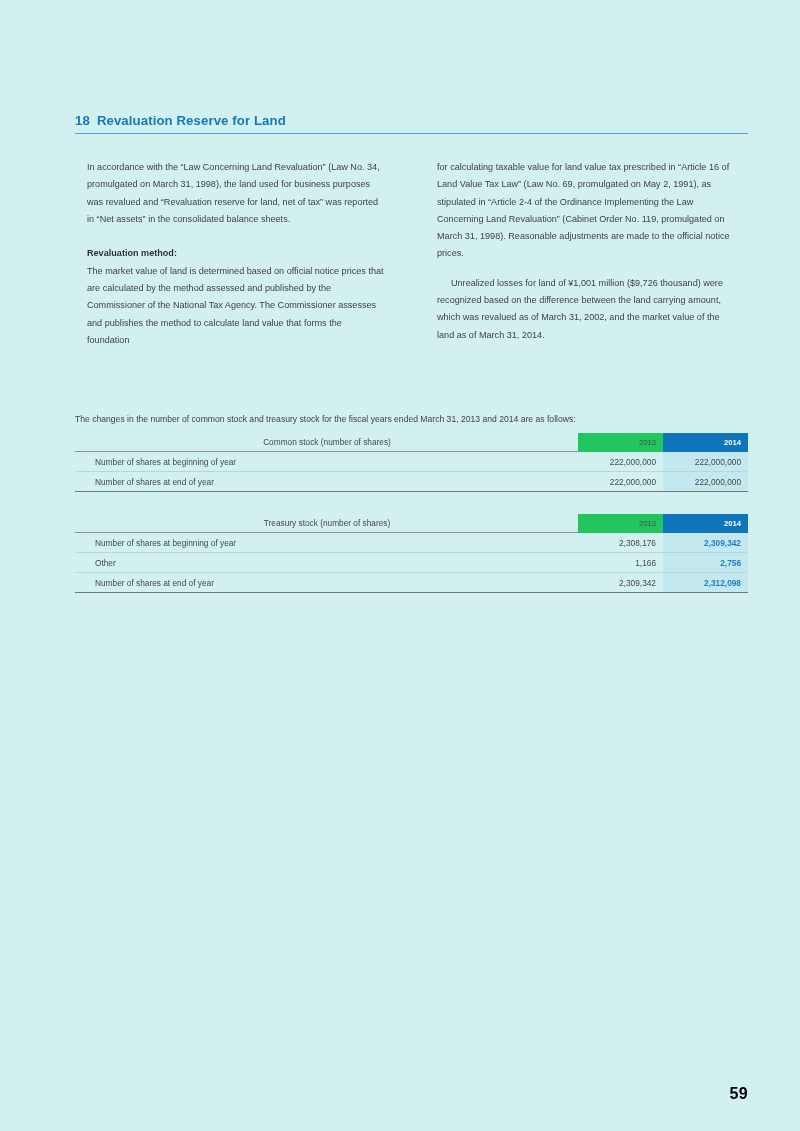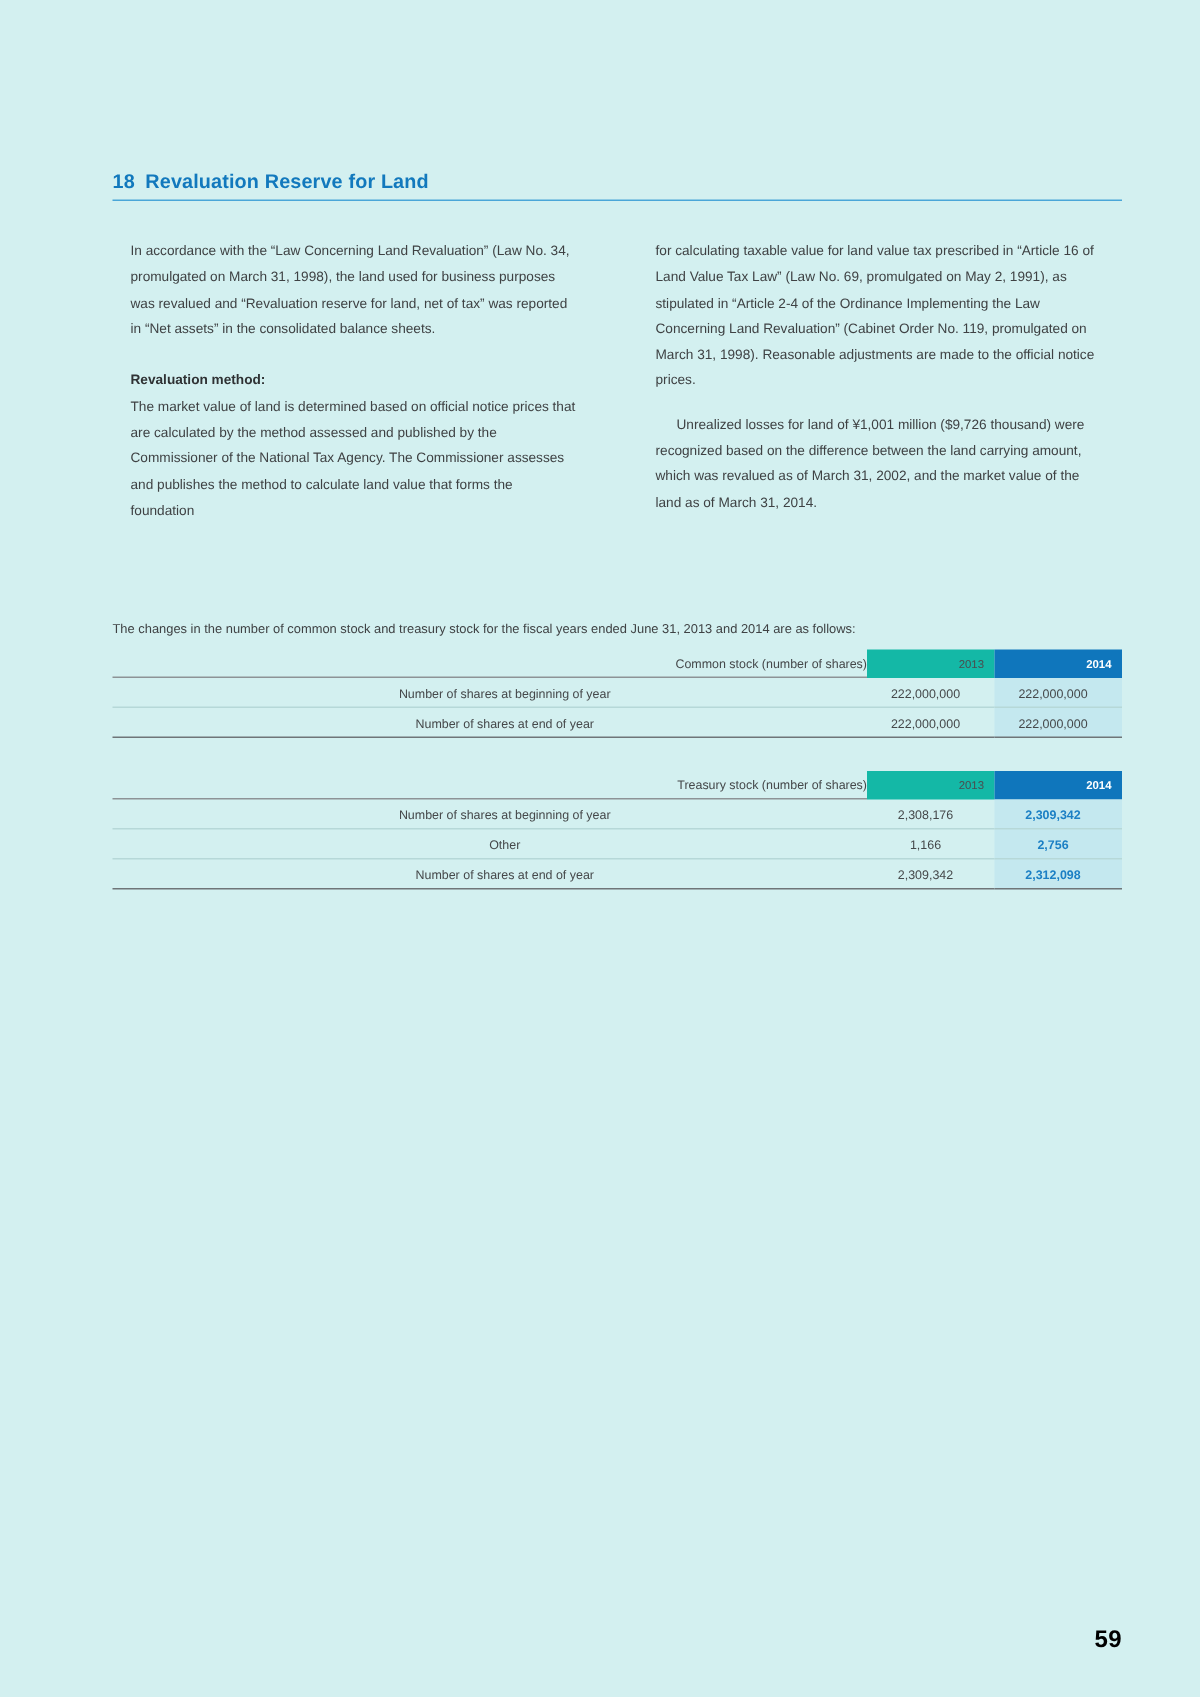--- a/index.html
+++ b/index.html
@@ -86,35 +86,34 @@
   table.fin + table.fin {
     margin-top: 22px;
   }
   table.fin col.c-label { width: 503px; }
   table.fin col.c-y1    { width: 85px; }
   table.fin col.c-y2    { width: 85px; }
 
   table.fin th, table.fin td {
     padding: 0;
     vertical-align: middle;
+  }
+
+  
+  tr.hrow > .h-label {
     text-align: center;
-  }
-
-  
-  tr.hrow > .h-label {
-    text-align: right;
     font-weight: normal;
     font-size: 8.3px;
     color: #45484a;
     padding: 4px 0 4px 1px;
     border-bottom: 1.1px solid #8d9396;
     background: transparent;
   }
   tr.hrow > .h-y1 {
-    background: #14b8a6;
+    background: #22c55e;
     color: #4a4d4f;
     text-align: right;
     font-weight: normal;
     font-size: 7.6px;
     padding: 4px 7px 4px 0;
   }
   tr.hrow > .h-y2 {
     background: #0f76bc;
     color: #ffffff;
     text-align: right;
@@ -189,21 +188,21 @@
       </div>
       <div class="col">
         <p class="body">for calculating taxable value for land value tax prescribed in “Article 16 of Land Value Tax Law” (Law No. 69, promulgated on May 2, 1991), as stipulated in “Article 2-4 of the Ordinance Implementing the Law Concerning Land Revaluation” (Cabinet Order No. 119, promulgated on March 31, 1998). Reasonable adjustments are made to the official notice prices.</p>
         <p class="body indent-first" style="margin-top:0;">Unrealized losses for land of ¥1,001 million ($9,726 thousand) were recognized based on the difference between the land carrying amount, which was revalued as of March 31, 2002, and the market value of the land as of March 31, 2014.</p>
       </div>
     </div>
 
     <div style="height:38px;"></div>
 
 
-    <p class="table-intro">The changes in the number of common stock and treasury stock for the fiscal years ended June 31, 2013 and 2014 are as follows:</p>
+    <p class="table-intro">The changes in the number of common stock and treasury stock for the fiscal years ended March 31, 2013 and 2014 are as follows:</p>
 
     <table class="fin">
       <colgroup>
         <col class="c-label">
           <col class="c-y1">
           <col class="c-y2">
       </colgroup>
       <thead>
         <tr class="hrow">
           <th class="h-label">Common stock (number of shares)</th>

